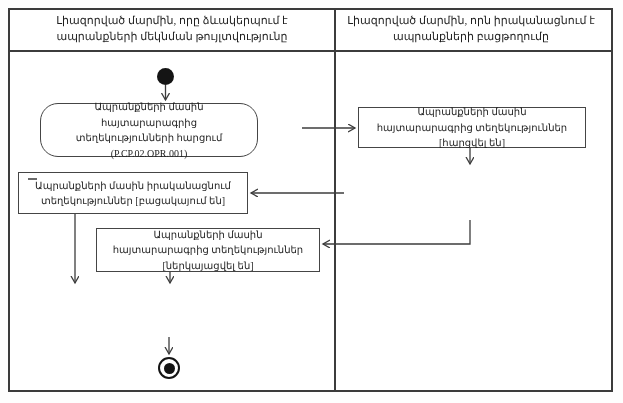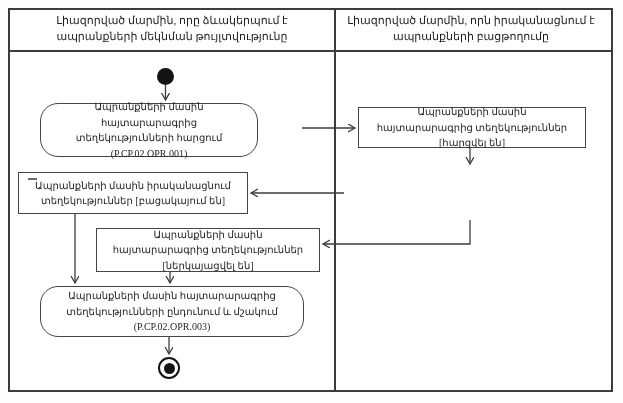--- a/index.html
+++ b/index.html
@@ -143,20 +143,17 @@
 
   <div class="node" style="left:18px; top:172px; width:230px; height:42px;">
     <span>Ապրանքների մասին իրականացնում տեղեկություններ [բացակայում են]</span>
   </div>
   <div class="stray-mark"></div>
 
   <div class="node" style="left:96px; top:228px; width:224px; height:44px;">
     <span>Ապրանքների մասին հայտարարագրից տեղեկություններ [ներկայացվել են]</span>
   </div>
 
-  <div class="node rounded" style="left:40px; top:286px; width:264px; height:51px;">
-    <span>Ապրանքների մասին հայտարարագրից տեղեկությունների ընդունում և մշակում (P.CP.02.OPR.003)</span>
-  </div>
 
   <div class="end-node">
     <div class="end-node-core"></div>
   </div>
 </div>
 
 </body></html>

